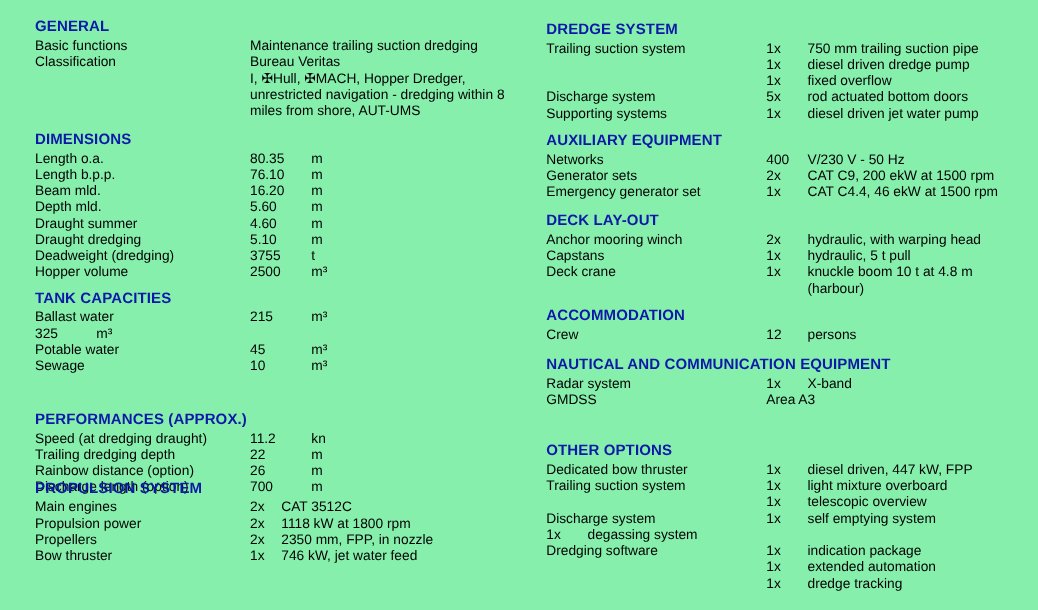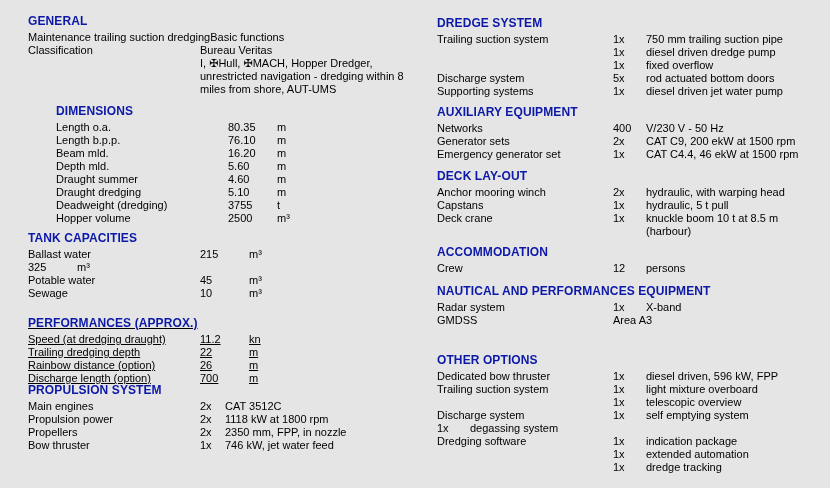--- a/index.html
+++ b/index.html
@@ -3,21 +3,21 @@
 <meta charset="utf-8">
 <style>
   html,body{margin:0;padding:0;}
   body{
     width:830px;height:488px;
     background:#ffffff;
     font-family:"Liberation Sans","DejaVu Sans",sans-serif;
     color:#000;
     -webkit-font-smoothing:antialiased;
   }
-  .page{position:relative;width:830px;height:488px;background:#e5e5e5;overflow:hidden;}
+  .page{position:relative;width:830px;height:488px;background:#86efac;overflow:hidden;}
   .col{position:absolute;top:0;height:100%;}
   .col-left{left:28px;width:402px;}
   .col-right{left:437px;width:390px;}
   .section{position:absolute;left:0;right:0;}
   .section h2{
     margin:0 0 3px 0;
     font-size:12px;
     line-height:14px;
     font-weight:bold;
     color:var(--heading,#0b18a8);
@@ -34,41 +34,41 @@
   .value{white-space:pre-line;}
 </style>
 </head>
 <body>
 
 <div class="page">
   <div class="col col-left" id="col-0">
       <div class="section" style="top: 14px;">
         <h2>GENERAL</h2>
         <div class="row">
+          <span class="cell label-l">Basic functions</span>
           <span class="cell value">Maintenance trailing suction dredging</span>
-          <span class="cell label-l">Basic functions</span>
         </div>
         <div class="row">
           <span class="cell label-l">Classification</span>
           <span class="cell value">Bureau Veritas</span>
         </div>
         <div class="row">
           <span class="cell label-l"></span>
           <span class="cell value">I, ✠Hull, ✠MACH, Hopper Dredger,</span>
         </div>
         <div class="row">
           <span class="cell label-l"></span>
           <span class="cell value">unrestricted navigation - dredging within 8</span>
         </div>
         <div class="row">
           <span class="cell label-l"></span>
           <span class="cell value">miles from shore, AUT-UMS</span>
         </div>
       </div>
-      <div class="section" style="top: 104px; margin-left: 28px;">
+      <div class="section" style="top: 104px;">
         <h2>DIMENSIONS</h2>
         <div class="row">
           <span class="cell label-l">Length o.a.</span>
           <span class="cell num">80.35</span>
           <span class="cell unit">m</span>
         </div>
         <div class="row">
           <span class="cell label-l">Length b.p.p.</span>
           <span class="cell num">76.10</span>
           <span class="cell unit">m</span>
@@ -119,21 +119,21 @@
           <span class="cell label-l">Potable water</span>
           <span class="cell num">45</span>
           <span class="cell unit">m³</span>
         </div>
         <div class="row">
           <span class="cell label-l">Sewage</span>
           <span class="cell num">10</span>
           <span class="cell unit">m³</span>
         </div>
       </div>
-      <div class="section" style="top: 316px; text-decoration: underline;">
+      <div class="section" style="top: 328px;">
         <h2>PERFORMANCES (APPROX.)</h2>
         <div class="row">
           <span class="cell label-l">Speed (at dredging draught)</span>
           <span class="cell num">11.2</span>
           <span class="cell unit">kn</span>
         </div>
         <div class="row">
           <span class="cell label-l">Trailing dredging depth</span>
           <span class="cell num">22</span>
           <span class="cell unit">m</span>
@@ -228,51 +228,51 @@
           <span class="cell value">hydraulic, with warping head</span>
         </div>
         <div class="row">
           <span class="cell label-r">Capstans</span>
           <span class="cell qty-r">1x</span>
           <span class="cell value">hydraulic, 5 t pull</span>
         </div>
         <div class="row">
           <span class="cell label-r">Deck crane</span>
           <span class="cell qty-r">1x</span>
-          <span class="cell value">knuckle boom 10 t at 8.5 m
+          <span class="cell value">knuckle boom 10 t at 4.8 m
 (harbour)</span>
         </div>
       </div>
       <div class="section" style="top: 245px;">
         <h2>ACCOMMODATION</h2>
         <div class="row">
           <span class="cell label-r">Crew</span>
           <span class="cell qty-r">12</span>
           <span class="cell value">persons</span>
         </div>
       </div>
       <div class="section" style="top: 284px;">
-        <h2>NAUTICAL AND PERFORMANCES EQUIPMENT</h2>
+        <h2>NAUTICAL AND COMMUNICATION EQUIPMENT</h2>
         <div class="row">
           <span class="cell label-r">Radar system</span>
           <span class="cell qty-r">1x</span>
           <span class="cell value">X-band</span>
         </div>
         <div class="row">
           <span class="cell label-r">GMDSS</span>
           <span class="cell qty-r">Area A3</span>
           <span class="cell value"></span>
         </div>
       </div>
       <div class="section" style="top: 353px;">
         <h2>OTHER OPTIONS</h2>
         <div class="row">
           <span class="cell label-r">Dedicated bow thruster</span>
           <span class="cell qty-r">1x</span>
-          <span class="cell value">diesel driven, 596 kW, FPP</span>
+          <span class="cell value">diesel driven, 447 kW, FPP</span>
         </div>
         <div class="row">
           <span class="cell label-r">Trailing suction system</span>
           <span class="cell qty-r">1x</span>
           <span class="cell value">light mixture overboard</span>
         </div>
         <div class="row">
           <span class="cell label-r"></span>
           <span class="cell qty-r">1x</span>
           <span class="cell value">telescopic overview</span>

